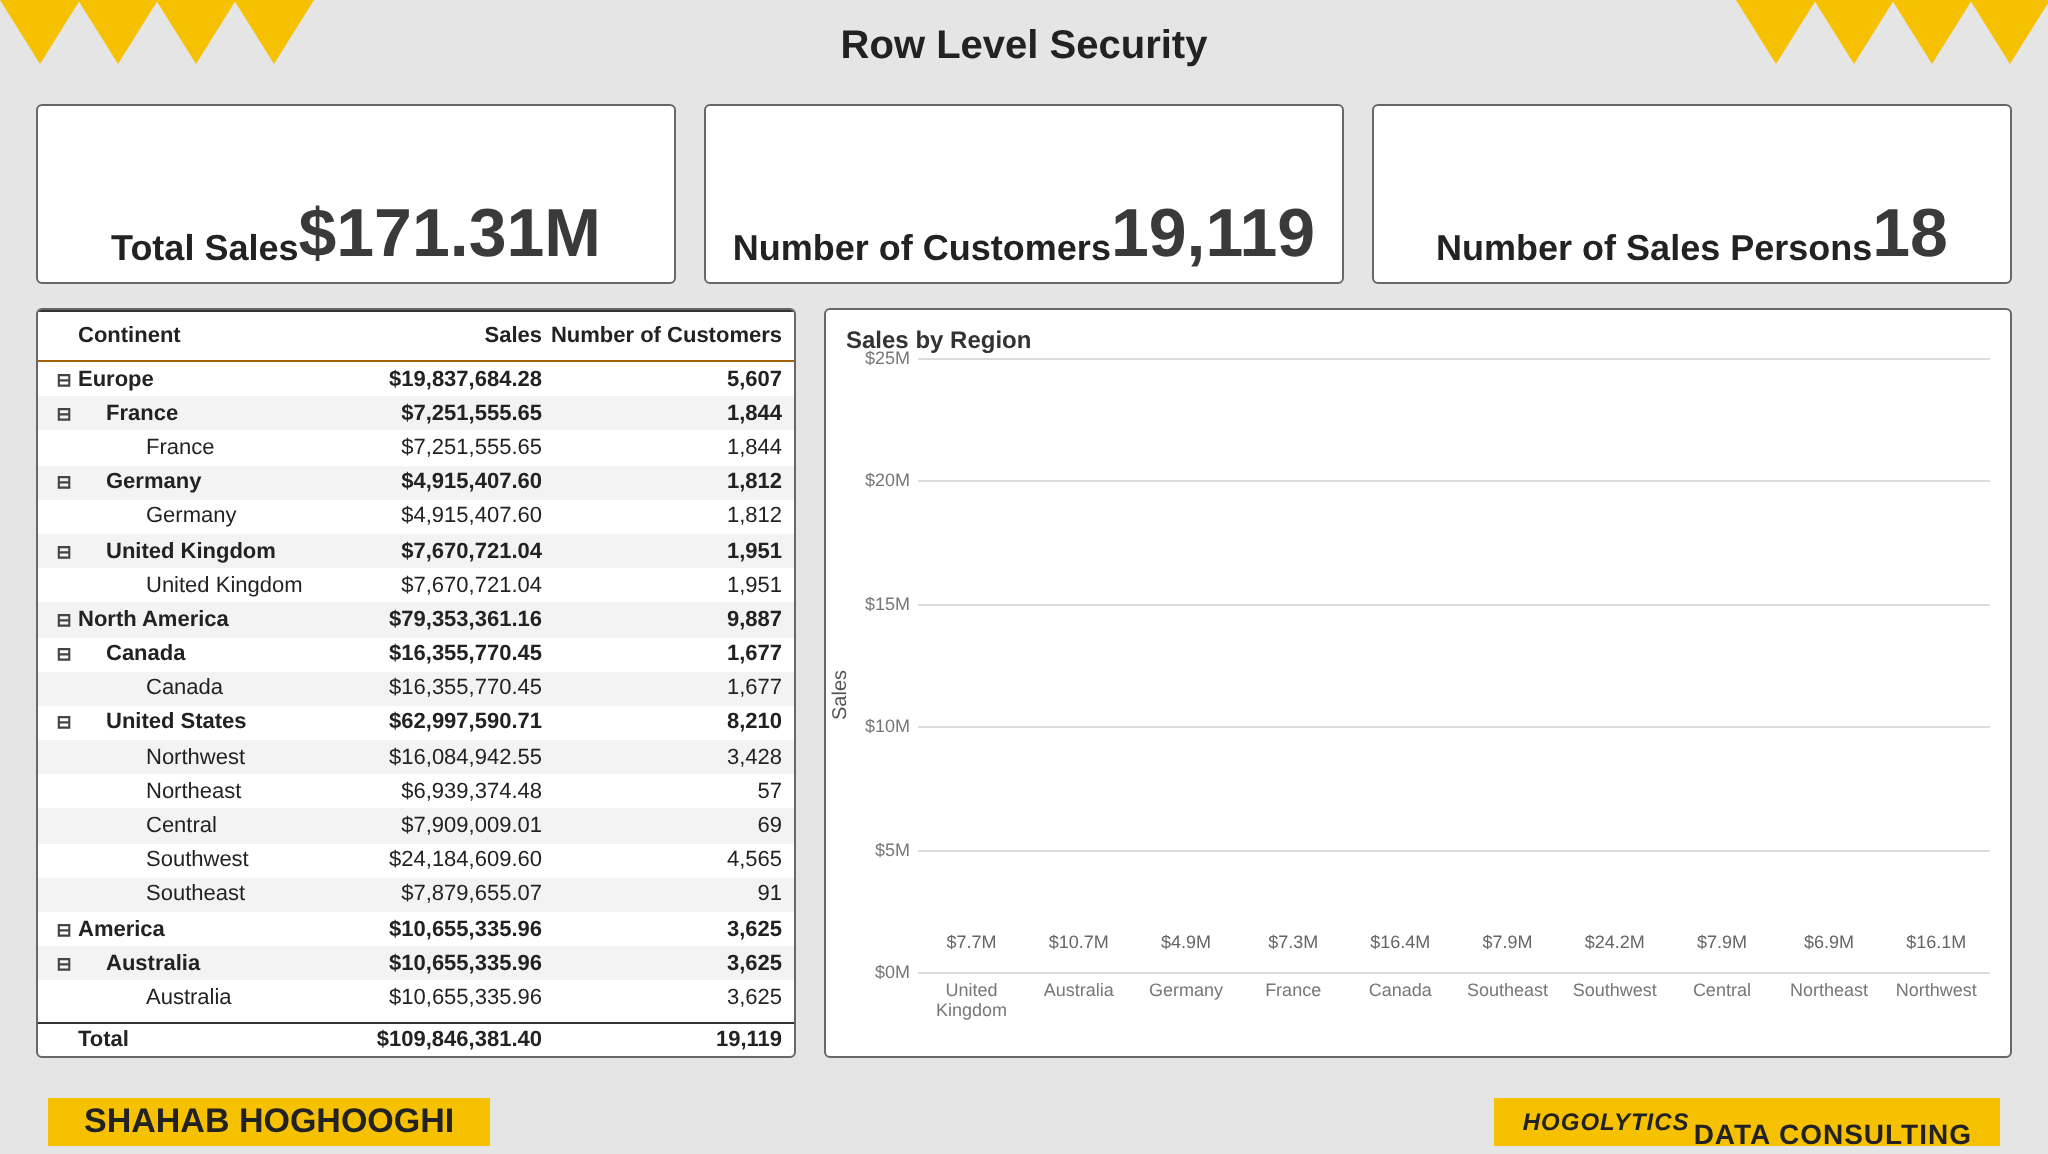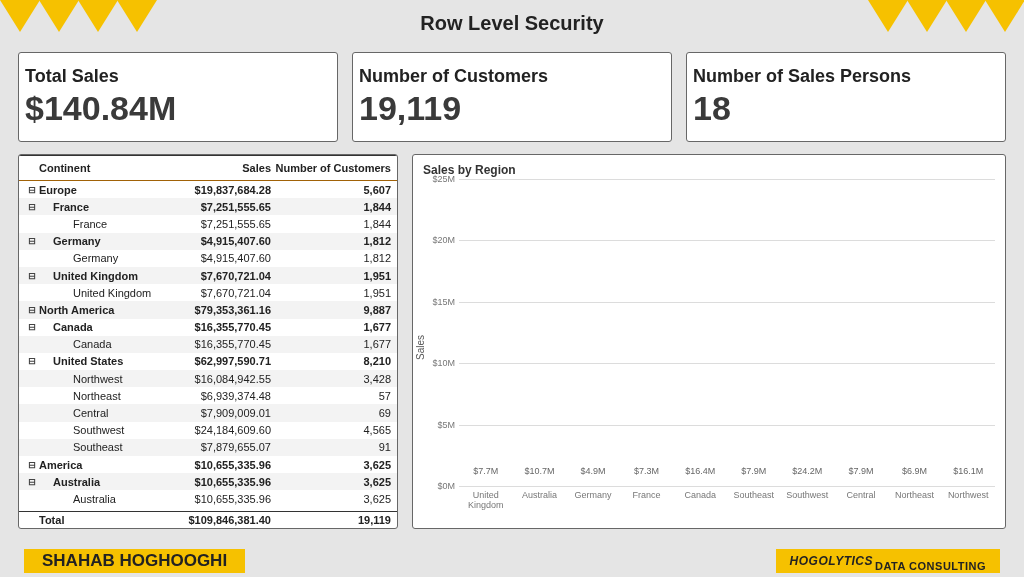--- a/index.html
+++ b/index.html
@@ -42,22 +42,22 @@
     position:absolute;top:12px;left:0;right:0;
     text-align:center;font-weight:700;font-size:20px;
   }
 
   .kpi-row{
     position:absolute;top:52px;left:18px;right:18px;height:90px;
     display:flex;gap:14px;
   }
   .kpi{
     flex:1;background:var(--card-bg);border:1px solid var(--border);
-    border-radius:3px;display:flex;flex-direction:column;
-    align-items:flex-start;justify-content:center;padding:4px 6px;
+    border-radius:3px;display:flex;flex-direction:row;
+    align-items:flex-end;justify-content:center;padding:4px 6px;
   }
   .kpi .label{font-size:18px;font-weight:700;margin-bottom:2px;}
   .kpi .value{font-size:34px;font-weight:700;color:#3a3a3a;}
 
   .content-row{
     position:absolute;top:154px;left:18px;right:18px;bottom:48px;
     display:flex;gap:14px;
   }
   .panel{
     background:var(--card-bg);border:1px solid var(--border);border-radius:3px;
@@ -109,21 +109,21 @@
   .xtick{flex:1;text-align:center;font-size:9px;color:#777;line-height:1.05;word-break:break-word;}
 
   
   .footer{
     position:absolute;left:0;right:0;bottom:0;height:32px;
     display:flex;align-items:center;justify-content:space-between;
     padding:0 24px;
   }
   .f-left{background:var(--accent);height:24px;padding:0 18px;display:flex;align-items:center;font-weight:700;font-size:17px;}
   .f-right{background:var(--accent);height:24px;padding:0 14px;display:flex;align-items:center;font-weight:800;font-size:12px;letter-spacing:.5px;font-style:italic;}
-  .f-right small{font-weight:600;font-size:11px;margin-left:2px;display:flex;flex-direction:column;line-height:.9;font-style:normal;margin-top:12px;}
+  .f-right small{font-weight:600;font-size:14px;margin-left:2px;display:flex;flex-direction:column;line-height:.9;font-style:normal;margin-top:12px;}
 </style>
 </head>
 <body>
 
 <div class="deco left">
     <span></span>
     <span></span>
     <span></span>
     <span></span>
   </div>
@@ -132,21 +132,21 @@
     <span></span>
     <span></span>
     <span></span>
   </div>
 
 <div class="page-title">Row Level Security</div>
 
 <div class="kpi-row">
   <div class="kpi">
     <div class="label">Total Sales</div>
-    <div class="value">$140.84M</div>
+    <div class="value">$171.31M</div>
   </div>
   <div class="kpi">
     <div class="label">Number of Customers</div>
     <div class="value">19,119</div>
   </div>
   <div class="kpi">
     <div class="label">Number of Sales Persons</div>
     <div class="value">18</div>
   </div>
 </div>

